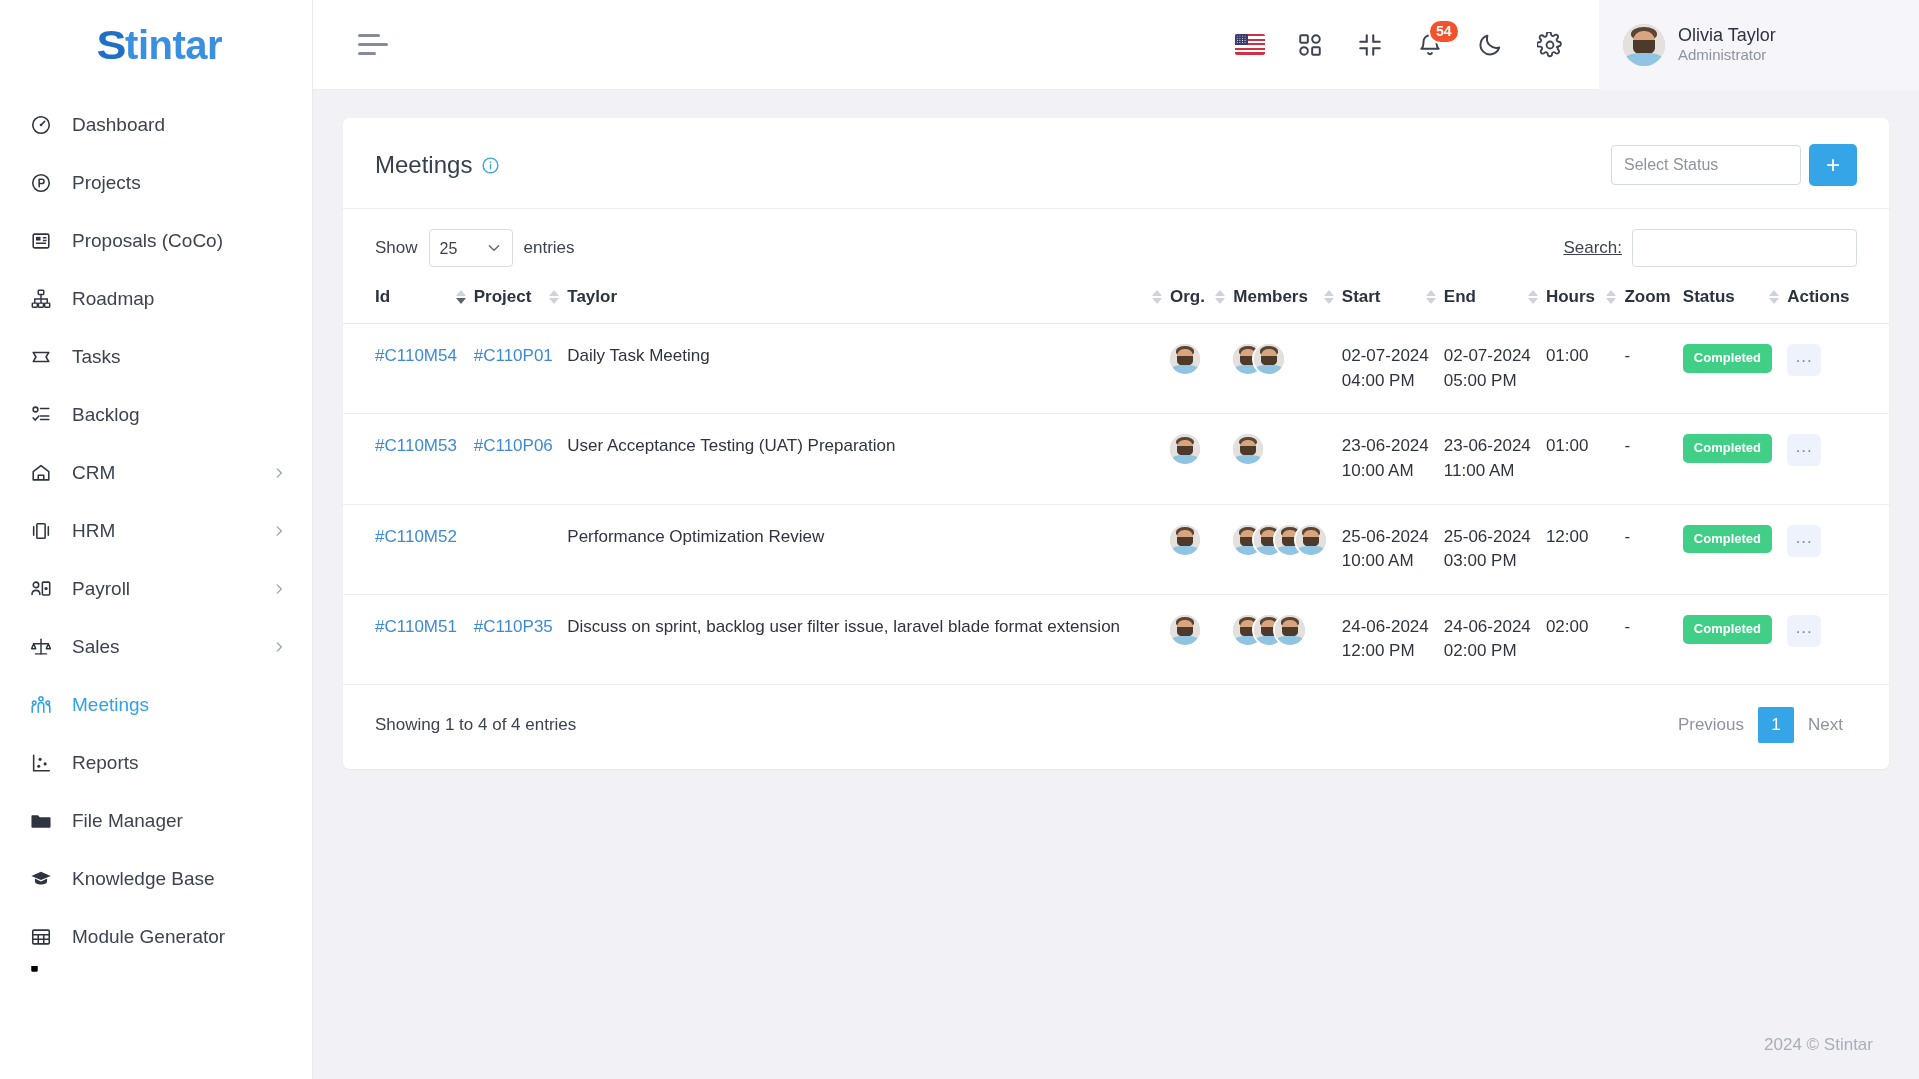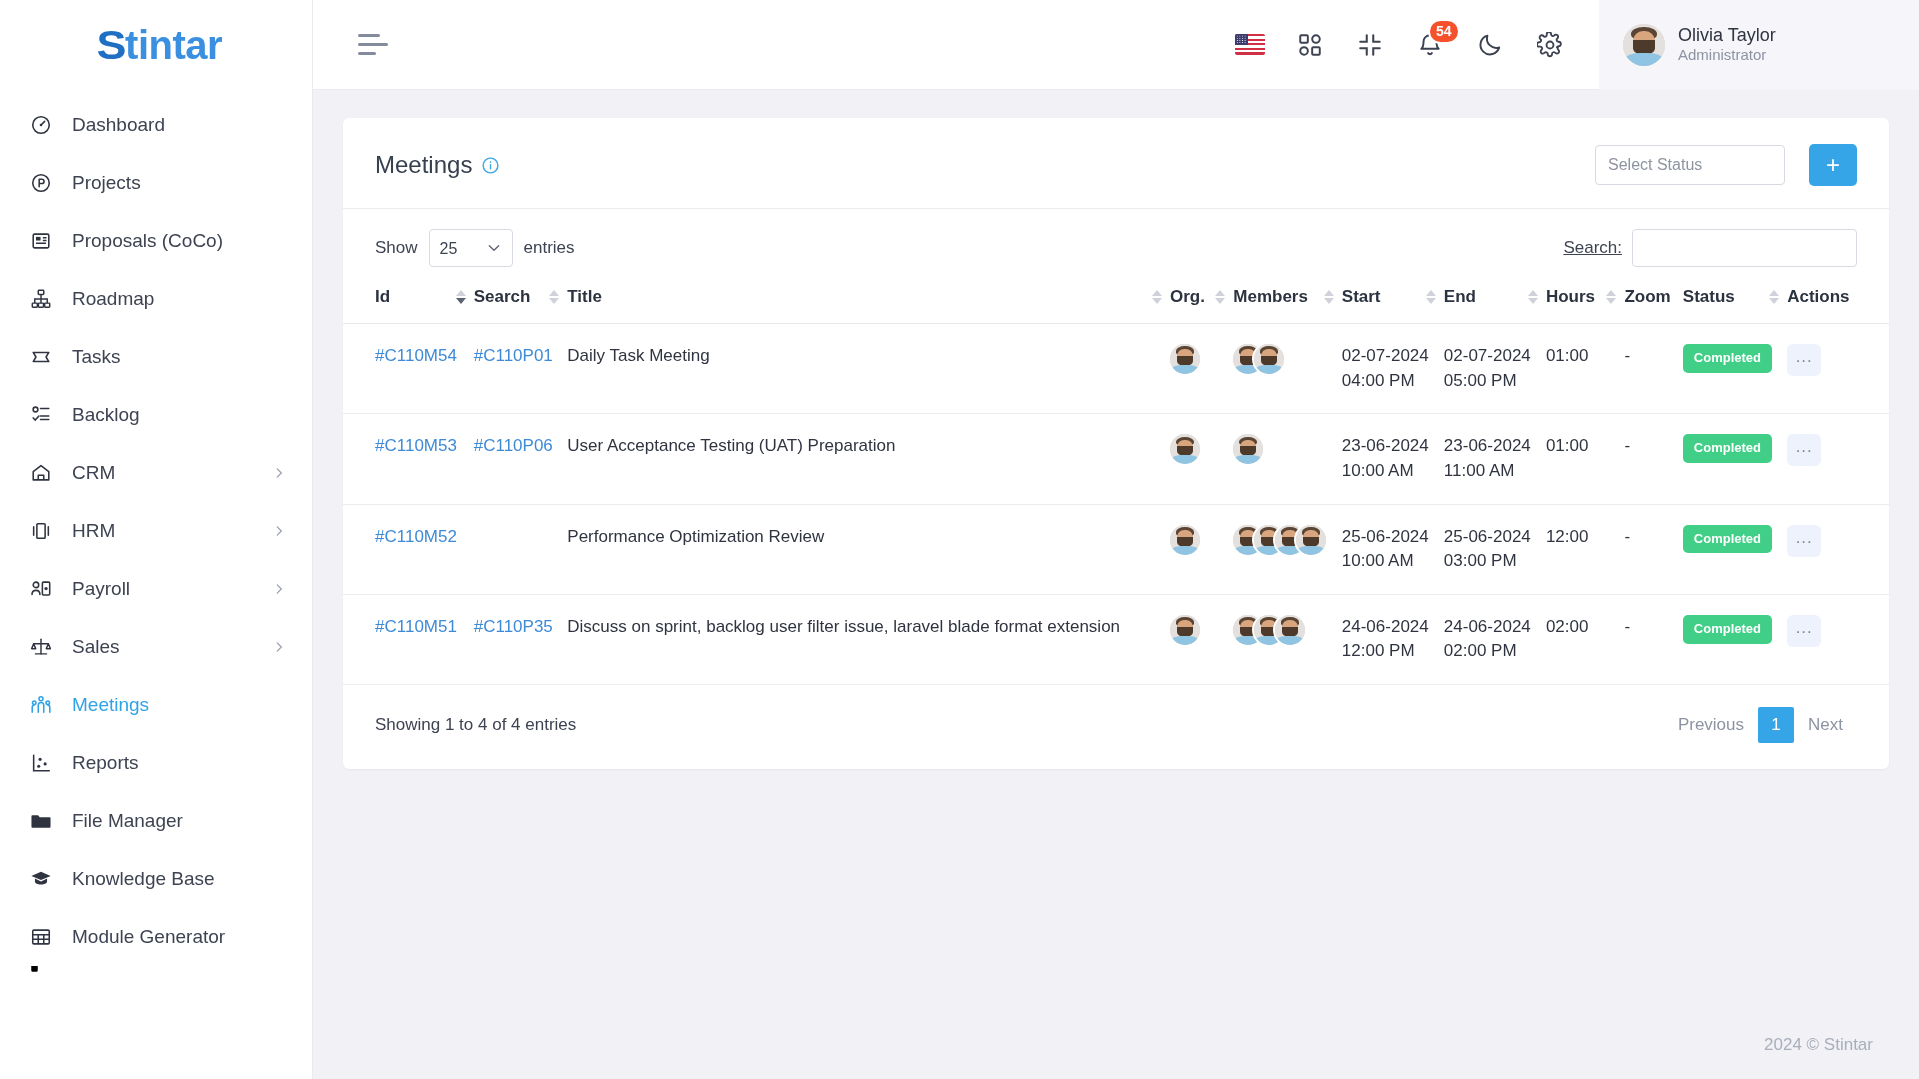--- a/index.html
+++ b/index.html
@@ -137,21 +137,21 @@
     padding: 0 0 0 0;
   }
   .card-head {
     display: flex; align-items: center;
     padding: 26px 32px 22px 32px;
     border-bottom: 1px solid #ececf1;
   }
   .card-title { font-size: 24px; color: #37404f; display:flex; align-items:center; gap:9px; }
   .info-ico { color:#3ba5e8; display:flex; }
   .info-ico svg { width:19px; height:19px; display:block; }
-  .head-right { margin-left:auto; display:flex; align-items:center; gap: 24px; }
+  .head-right { margin-left:auto; display:flex; align-items:center; gap: 8px; }
   .select-status {
     width: 190px; height: 40px;
     border: 1px solid #d7d9e0; border-radius: 4px;
     background:#fff; color:#8e949f; font-size:16px;
     display:flex; align-items:center; padding: 0 12px;
     cursor:pointer;
   }
   .add-btn {
     width: 48px; height: 42px; border-radius:5px;
     background:#35a5e8; color:#fff; border:none;
@@ -578,30 +578,30 @@
                   <div class="th-inner">
                     <span class="lbl">Id</span>
                     <span class="sorter desc">
                       <i class="up"></i>
                       <i class="dn"></i>
                     </span>
                   </div>
                 </th>
                 <th>
                   <div class="th-inner">
-                    <span class="lbl">Search</span>
+                    <span class="lbl">Project</span>
                     <span class="sorter ">
                       <i class="up"></i>
                       <i class="dn"></i>
                     </span>
                   </div>
                 </th>
                 <th>
                   <div class="th-inner">
-                    <span class="lbl">Title</span>
+                    <span class="lbl">Taylor</span>
                     <span class="sorter ">
                       <i class="up"></i>
                       <i class="dn"></i>
                     </span>
                   </div>
                 </th>
                 <th>
                   <div class="th-inner">
                     <span class="lbl">Org.</span>
                     <span class="sorter ">

